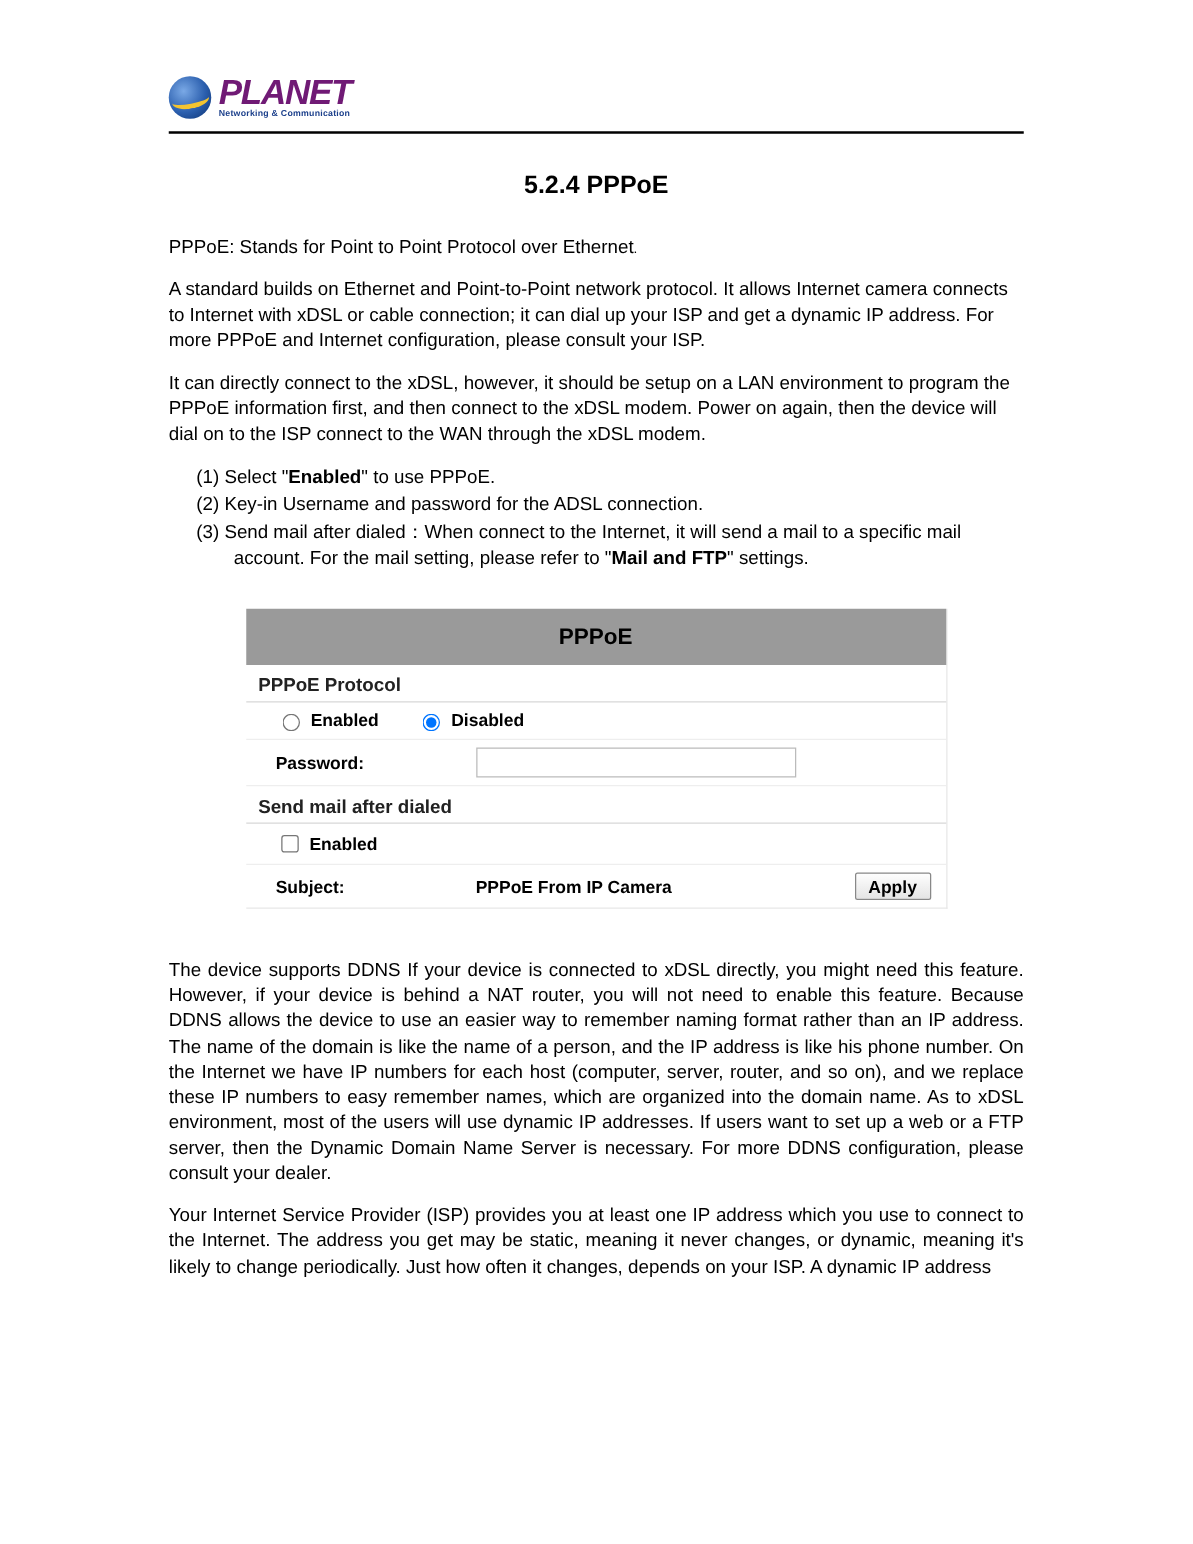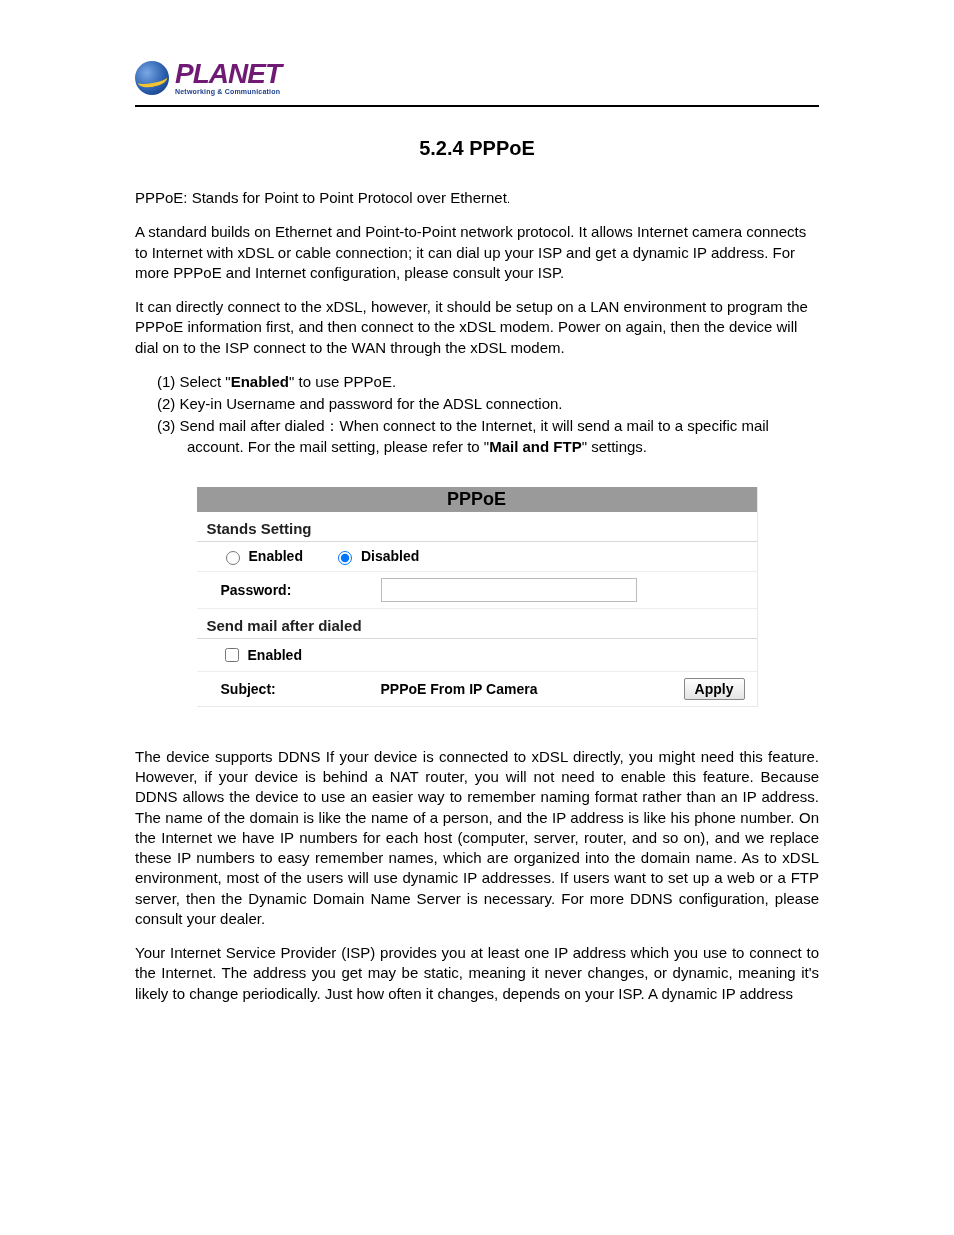--- a/index.html
+++ b/index.html
@@ -91,21 +91,21 @@
     margin: 0 auto 40px auto;
     border-right: 1px solid #e8e8e8;
     border-bottom: 1px solid #e8e8e8;
   }
   .panel-header {
     background: #9a9a9a;
     color: #000;
     font-weight: bold;
     font-size: 18px;
     text-align: center;
-    padding: 2px 0;
+    padding: 12px 0;
   }
   .panel-section-label {
     font-weight: bold;
     font-size: 15px;
     padding: 8px 10px 4px 10px;
     border-bottom: 1px solid #d8d8d8;
     color: #222;
   }
   .panel-row {
     display: flex;
@@ -191,21 +191,21 @@
       <span>(1) Select "</span><b>Enabled</b><span>" to use PPPoE.</span>
     </div>
     <div>(2) Key-in Username and password for the ADSL connection.</div>
     <div>
       <span>(3) Send mail after dialed：When connect to the Internet, it will send a mail to a specific mail account. For the mail setting, please refer to "</span><b>Mail and FTP</b><span>" settings.</span>
     </div>
   </div>
 
   <div class="panel">
     <div class="panel-header">PPPoE</div>
-    <div class="panel-section-label">Stands Setting</div>
+    <div class="panel-section-label">PPPoE Protocol</div>
 
     <div class="panel-row">
       <div class="radio-group">
         <label>
           <input type="radio" name="pppoe" style="">
           <span>Enabled</span>
         </label>
         <label>
           <input type="radio" name="pppoe" checked="" style="">
           <span>Disabled</span>

